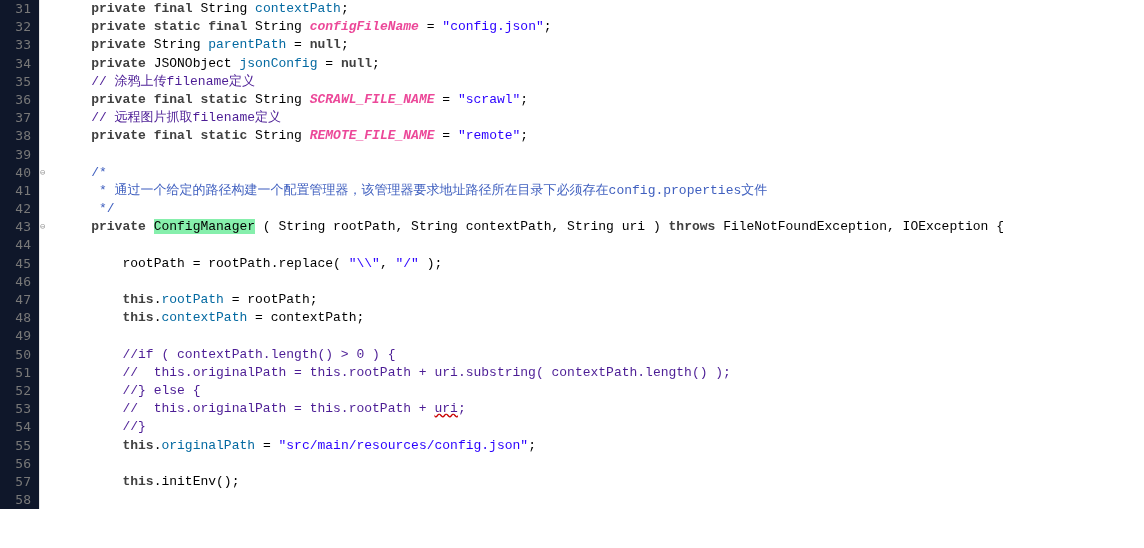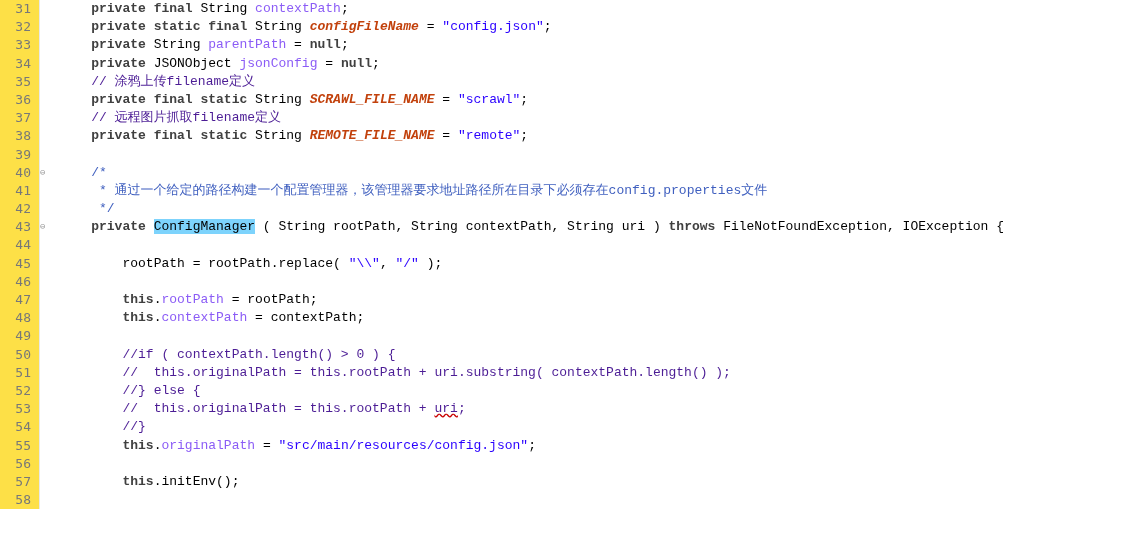--- a/index.html
+++ b/index.html
@@ -4,21 +4,21 @@
   <style>
     * { margin: 0; padding: 0; box-sizing: border-box; }
     body {
       font-family: Consolas, 'Courier New', monospace;
       font-size: 13px;
       background: #fff;
       display: flex;
       white-space: pre;
     }
     .gutter {
-      background: #fde047;
+      background: #0f172a;
       border-right: 1px solid #e8e8e8;
       text-align: right;
       padding-right: 8px;
       padding-left: 8px;
       color: #787878;
       user-select: none;
       line-height: 18.2px;
       min-width: 40px;
       font-family: Consolas, monospace;
     }
@@ -31,26 +31,26 @@
       position: relative;
     }
     .code {
       flex: 1;
       padding-left: 6px;
       line-height: 18.2px;
       color: #000;
     }
     .code-line { height: 18.2px; }
     .kw { color: #404040; font-weight: bold; }
-    .fname { color: #c2410c; font-style: italic; font-weight: bold; }
-    .field { color: #8b5cf6; }
+    .fname { color: #ec4899; font-style: italic; font-weight: bold; }
+    .field { color: #0369a1; }
     .str { color: #2a00ff; }
     .com { color: #4c1d95; }
     .doc { color: #3f5fbf; }
-    .hl { background: #7dd3fc; }
+    .hl { background: #86efac; }
     .err { text-decoration: underline wavy #c80000; text-decoration-skip-ink: none; }
     .gutter-line { height: 18.2px; }
   </style>
 </head>
 <body>
 
 
 
 <div class="gutter"><div class="gutter-line">31</div><div class="gutter-line">32</div><div class="gutter-line">33</div><div class="gutter-line">34</div><div class="gutter-line">35</div><div class="gutter-line">36</div><div class="gutter-line">37</div><div class="gutter-line">38</div><div class="gutter-line">39</div><div class="gutter-line">40</div><div class="gutter-line">41</div><div class="gutter-line">42</div><div class="gutter-line">43</div><div class="gutter-line">44</div><div class="gutter-line">45</div><div class="gutter-line">46</div><div class="gutter-line">47</div><div class="gutter-line">48</div><div class="gutter-line">49</div><div class="gutter-line">50</div><div class="gutter-line">51</div><div class="gutter-line">52</div><div class="gutter-line">53</div><div class="gutter-line">54</div><div class="gutter-line">55</div><div class="gutter-line">56</div><div class="gutter-line">57</div><div class="gutter-line">58</div></div>
 <div class="marker-col"><div style="height: 18.2px;"></div><div style="height: 18.2px;"></div><div style="height: 18.2px;"></div><div style="height: 18.2px;"></div><div style="height: 18.2px;"></div><div style="height: 18.2px;"></div><div style="height: 18.2px;"></div><div style="height: 18.2px;"></div><div style="height: 18.2px;"></div><div style="height: 18.2px;">⊖</div><div style="height: 18.2px;"></div><div style="height: 18.2px;"></div><div style="height: 18.2px;">⊖</div><div style="height: 18.2px;"></div><div style="height: 18.2px;"></div><div style="height: 18.2px;"></div><div style="height: 18.2px;"></div><div style="height: 18.2px;"></div><div style="height: 18.2px;"></div><div style="height: 18.2px;"></div><div style="height: 18.2px;"></div><div style="height: 18.2px;"></div><div style="height: 18.2px;"></div><div style="height: 18.2px;"></div><div style="height: 18.2px;"></div><div style="height: 18.2px;"></div><div style="height: 18.2px;"></div><div style="height: 18.2px;"></div></div>

